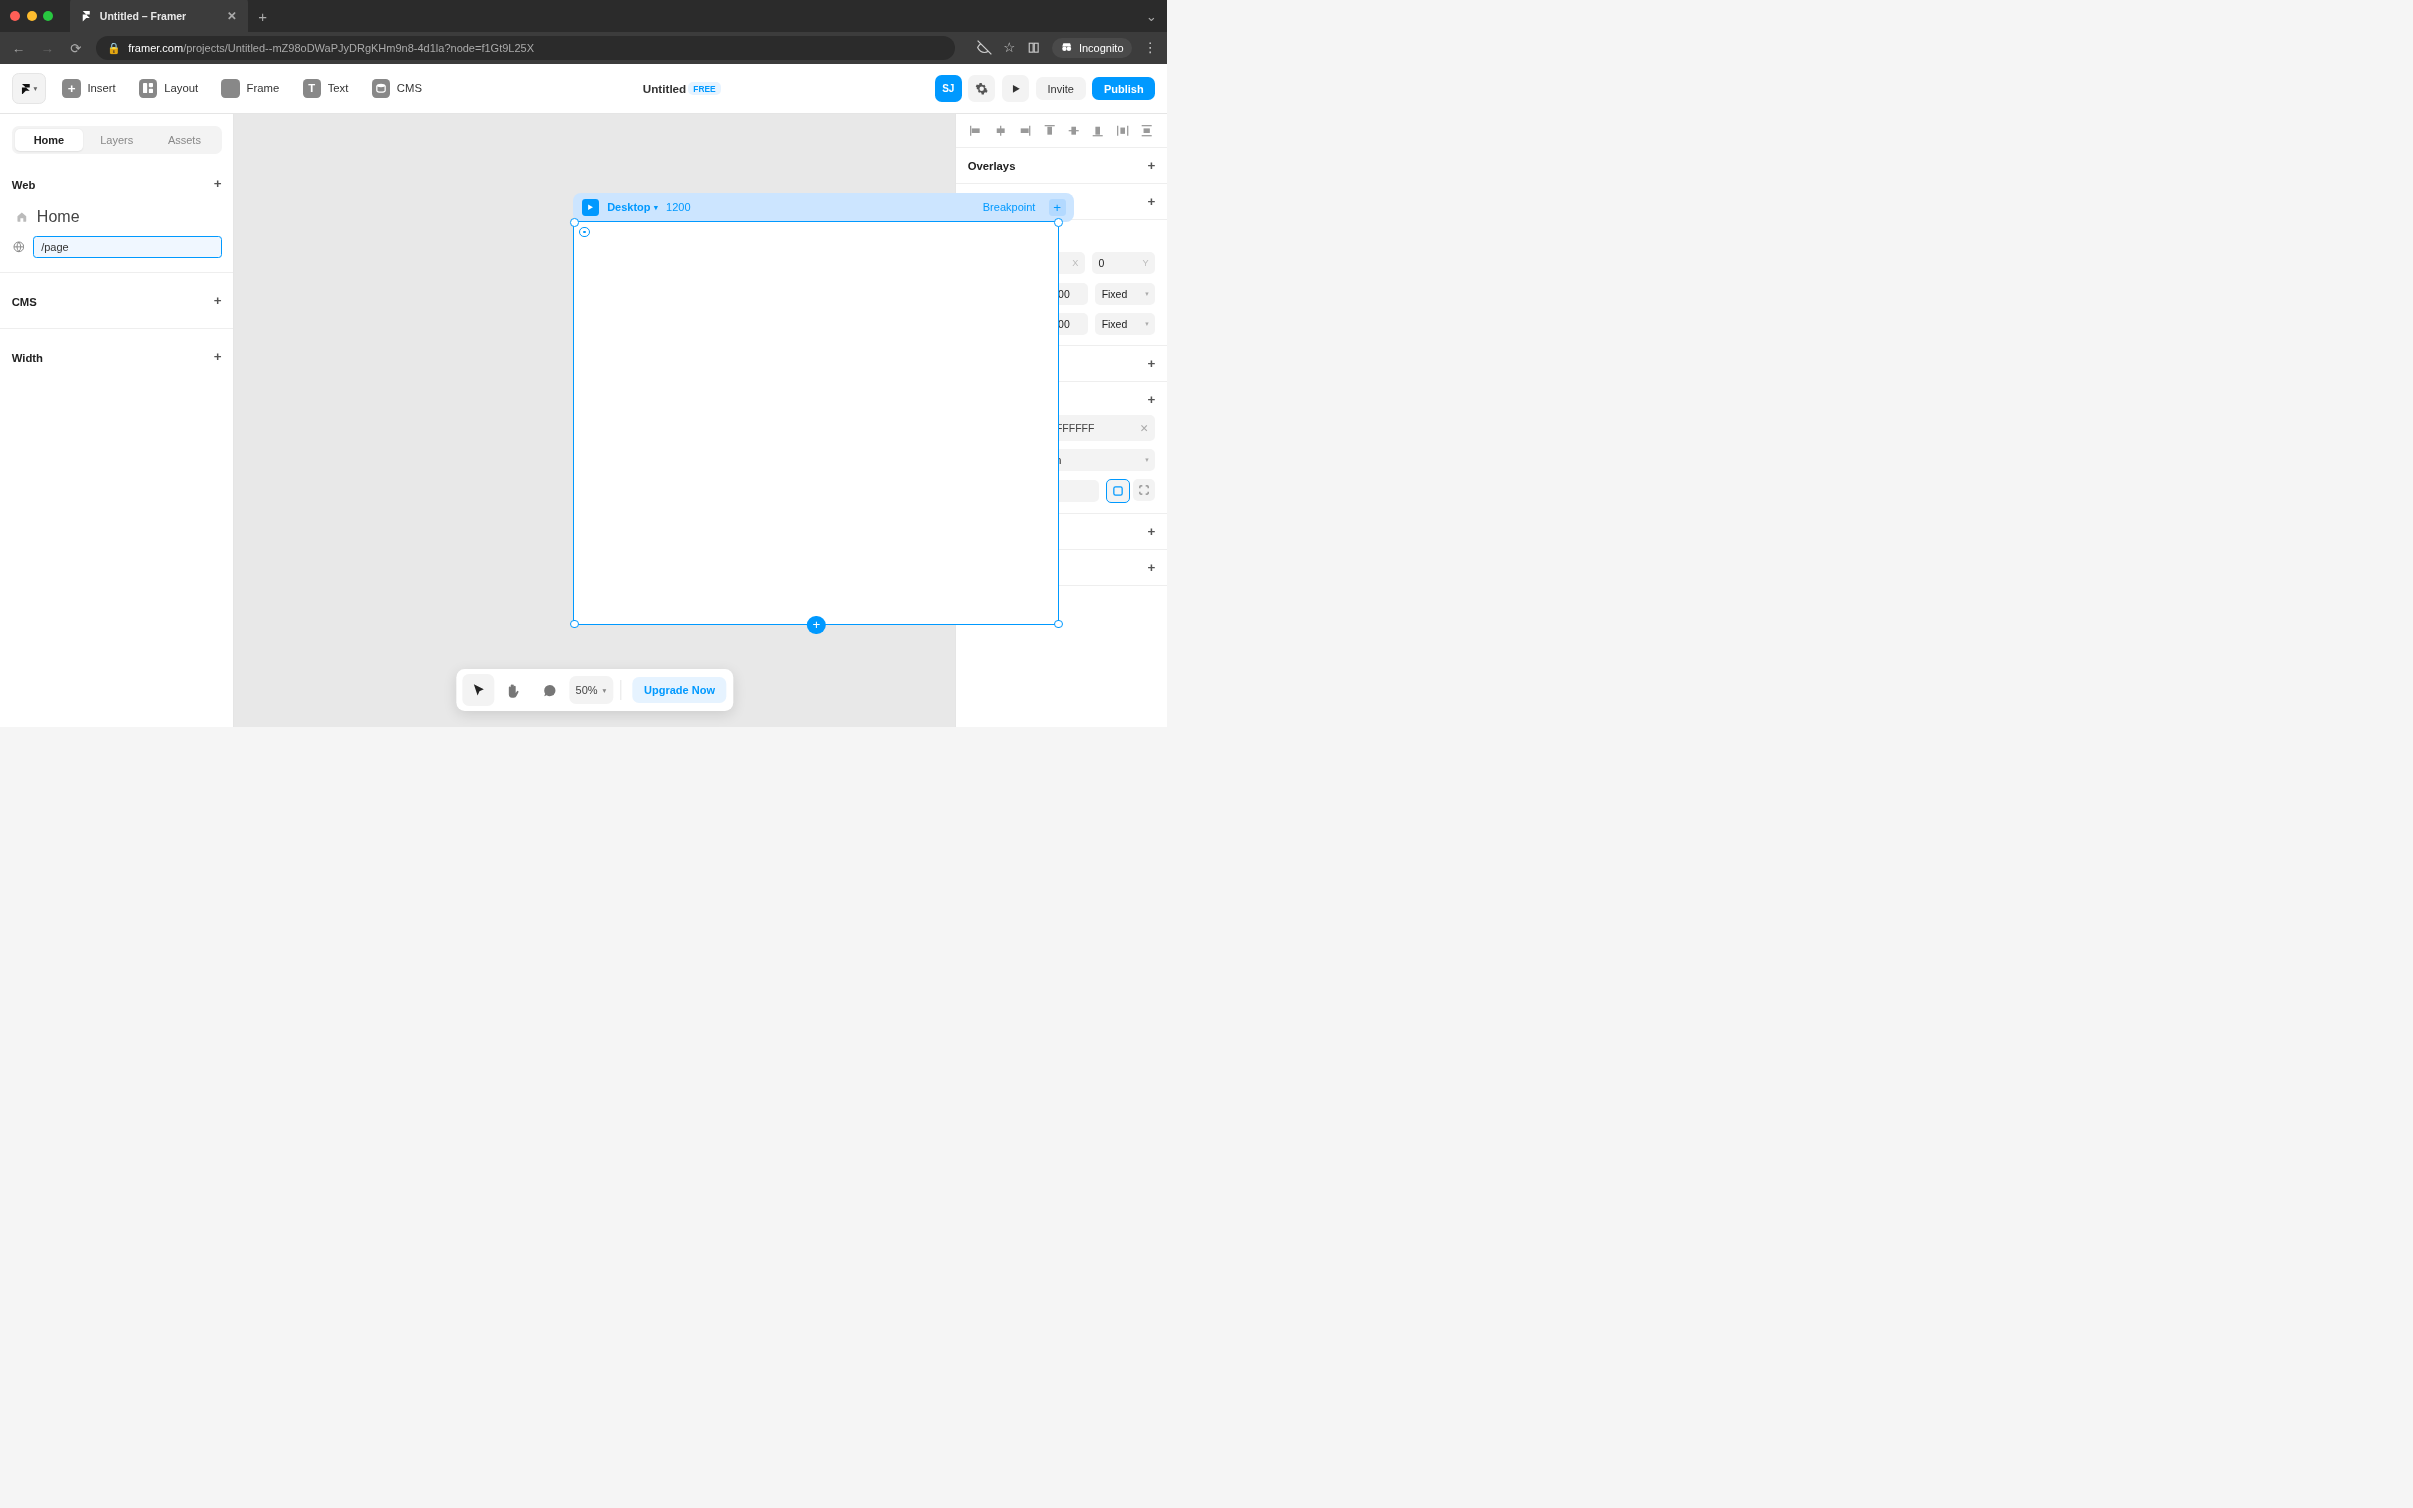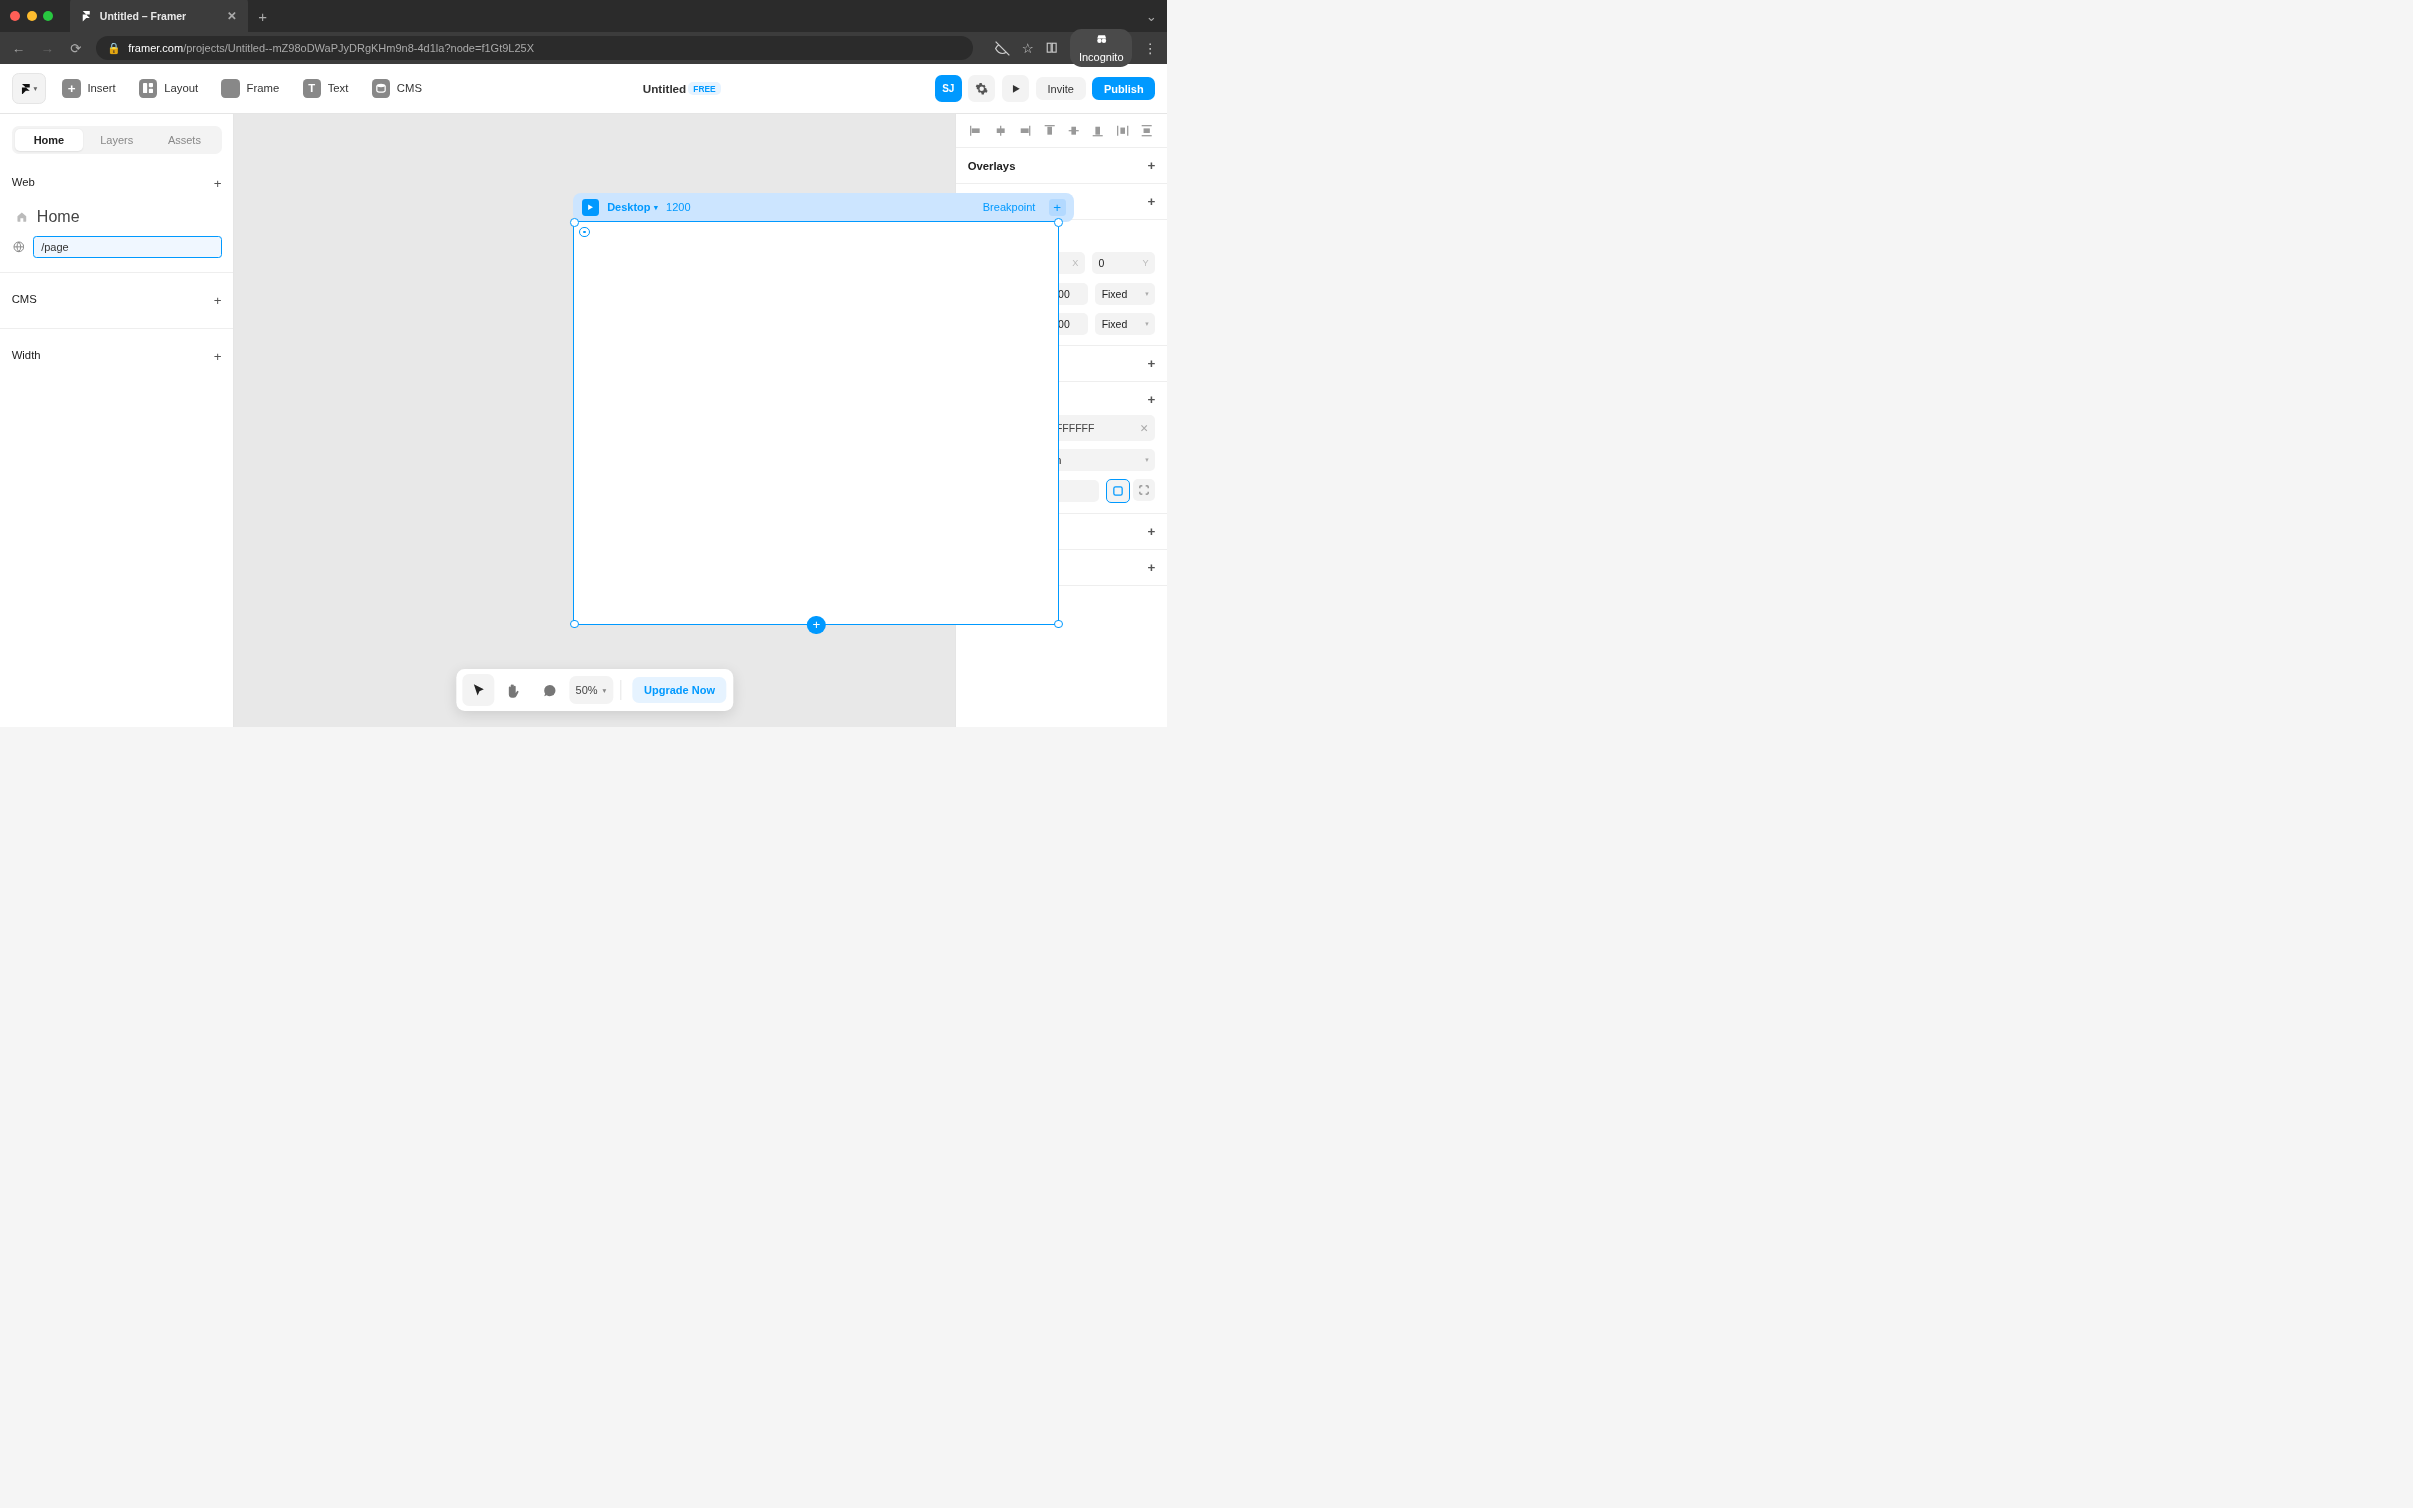--- a/index.html
+++ b/index.html
@@ -15,21 +15,21 @@
     .tl-green { background: #28c840; }
     .tab { background: #3c3c3c; border-radius: 6.7px 6.7px 0 0; padding: 0 11.7px; height: 41px; display: flex; align-items: center; gap: 6.7px; color: #e8e8e8; font-size: 10.5px; margin-left: 3px; font-weight: bold; }
     .tab-close { color: #aaa; font-size: 11.7px; margin-left: 34px; }
     .new-tab { color: #aaa; margin-left: 10px; font-size: 15px; }
     .url-bar { height: 32px; display: flex; align-items: center; padding: 0 10px; gap: 11.7px; background: #3c3c3c; }
     .nav-btn { color: #aaa; width: 17px; text-align: center; }
     .nav-btn.disabled { opacity: 0.4; }
     .url-input { flex: 1; background: #2b2b2b; border-radius: 13.4px; height: 23.5px; display: flex; align-items: center; padding: 0 11.7px; color: #aaa; font-size: 11px; gap: 6.7px; }
     .url-host { color: #fff; }
     .url-right { display: flex; gap: 11.7px; align-items: center; color: #ccc; margin-left: 10px; }
-    .incognito-badge { display: flex; align-items: center; gap: 5px; background: #4a4a4a; padding: 3.4px 8.4px; border-radius: 11.7px; font-size: 11px; color: #fff; flex-direction: column;}
+    .incognito-badge { display: flex; align-items: center; gap: 5px; background: #4a4a4a; padding: 3.4px 8.4px; border-radius: 11.7px; font-size: 11px; color: #fff;}
     
     
     .app-toolbar { background: #fff; height: 49px; display: flex; align-items: center; padding: 0 11.7px; border-bottom: 0.8px solid #e5e5e5; justify-content: space-between; }
     .toolbar-left { display: flex; align-items: center; gap: 10px; }
     .framer-menu { background: #f3f3f3; border: 0.8px solid #e5e5e5; border-radius: 6.7px; width: 32px; height: 28.5px; display: flex; align-items: center; justify-content: center; gap: 1.7px; }
     .tool-btn { display: flex; align-items: center; gap: 6.7px; padding: 5px 6.7px; color: #333; font-size: 11.3px; font-weight: 500; cursor: pointer; }
     .tool-icon-box { width: 18.4px; height: 18.4px; background: #888; border-radius: 4.2px; display: flex; align-items: center; justify-content: center; color: #fff; }
     .tool-icon-box.plus { background: #888; font-size: 13.4px; font-weight: bold; }
     .toolbar-center { display: flex; align-items: center; gap: 2px; font-size: 11.7px; font-weight: 600; color: #333; text-align: center; }
     .free-badge { background: #e6f3ff; color: #0099ff; font-size: 8.4px; font-weight: 700; padding: 1.7px 5px; border-radius: 5px; }
@@ -41,21 +41,21 @@
     .publish-btn { padding: 5.9px 11.7px; background: #0099ff; color: #fff; border-radius: 6.7px; font-size: 11px; font-weight: 600; }
     
     
     .main { display: flex; height: calc(100% - 113px); }
     
     
     .left-panel { width: 210px; background: #fff; border-right: 0.8px solid #e5e5e5; padding: 11.7px; }
     .panel-tabs { background: #f3f3f3; border-radius: 6.7px; display: flex; padding: 3.4px; margin-bottom: 15px; }
     .panel-tab { flex: 1; text-align: center; padding: 5px 0; font-size: 11px; color: #888; border-radius: 5px; cursor: pointer; }
     .panel-tab.active { background: #fff; color: #222; font-weight: 600; box-shadow: 0 0.8px 1.7px rgba(0,0,0,0.08); }
-    .section-header { display: flex; justify-content: space-between; align-items: flex-start; padding: 6.7px 0; font-size: 11.3px; font-weight: 400; color: #222; }
+    .section-header { display: flex; justify-content: space-between; align-items: flex-end; padding: 6.7px 0; font-size: 11.3px; font-weight: 700; color: #222; }
     .section-plus { color: #555; font-size: 13.4px; cursor: pointer; }
     .page-item { display: flex; align-items: center; gap: 8.4px; padding: 5px 3.4px; font-size: 16px; color: #444; margin-top: 5px; }
     .page-icon { color: #999; width: 13.4px; display: flex; justify-content: center; }
     .page-input { display: flex; align-items: center; gap: 8.4px; margin-top: 5px; }
     .page-input input { flex: 1; border: 1.7px solid #0099ff; border-radius: 3.4px; padding: 4.2px 6.7px; font-size: 11px; outline: none; color: #333; background: #f0f7ff; }
     .page-input input::selection { background: #0099ff; color: #fff; }
     .divider { border-top: 0.8px solid #eee; margin: 13.4px -11.7px; }
     
     
     .canvas { flex: 1; background: #e8e8e8; position: relative; }

